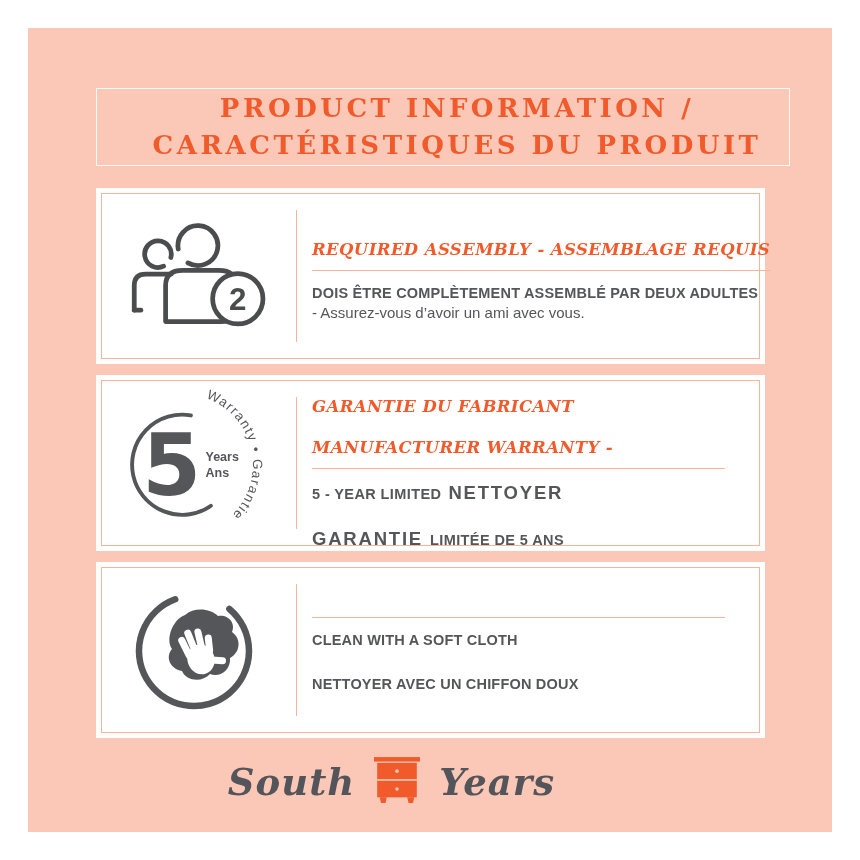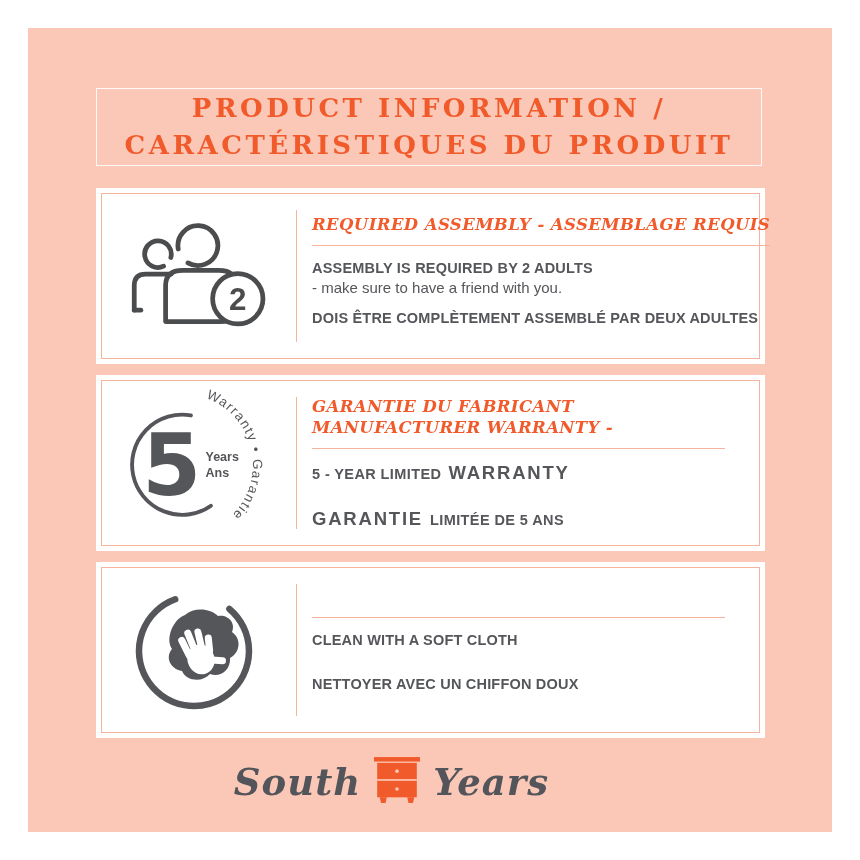--- a/index.html
+++ b/index.html
@@ -8,21 +8,21 @@
     font-family:"Liberation Sans", sans-serif;overflow:hidden;
   }
   .board{
     position:absolute;left:28px;top:28px;width:804px;height:804px;
     background:#FBC8B7;
   }
   
   .title-box{
     position:absolute;left:68px;top:60px;width:664px;height:76px;
     border:1.5px solid rgba(255,255,255,.9);
-    display:flex;flex-direction:column;align-items:center;justify-content:center;
+    display:flex;flex-direction:column;align-items:center;justify-content:center;padding-left:28px;
   }
   .title-line{
     font-family:"DejaVu Serif", serif;font-weight:700;font-size:26px;
     letter-spacing:3.5px;color:#F15A2B;line-height:37px;text-align:center;
     white-space:nowrap;
   }
   
   .panel{
     position:absolute;left:68px;width:669px;height:176px;background:#ffffff;
   }
@@ -35,41 +35,42 @@
   .panel-inner{display:flex;height:100%;position:relative;}
   .icon-col{width:200px;display:flex;align-items:center;justify-content:center;flex:0 0 auto;}
   .v-divider{width:1px;background:#F6B49D;margin:22px 0;flex:0 0 auto;}
   .text-col{
     flex:1;padding:0 40px 0 15px;display:flex;flex-direction:column;justify-content:center;
   }
   .sec-heading{
     font-family:"DejaVu Serif", serif;font-style:italic;font-weight:700;
     font-size:16.5px;line-height:21px;color:#F15A2B;letter-spacing:.4px;
     white-space:nowrap;
+    margin-top:20px;
   }
   .h-rule{height:1px;background:#F6B49D;margin:10px 0 13px 0;}
   .b-line{
     font-weight:700;font-size:14.5px;color:#55565A;letter-spacing:.2px;line-height:19px;
     white-space:nowrap;
   }
   .r-line{
     font-weight:400;font-size:15px;color:#55565A;line-height:20px;white-space:nowrap;
   }
   .line-group{margin-bottom:11px;}
   .line-group:last-child{margin-bottom:10px;}
   .mix-line{white-space:nowrap;color:#55565A;}
   .mix-line .small{font-weight:700;font-size:14.5px;letter-spacing:.4px;text-align:right;}
   .mix-line .big{font-weight:700;font-size:18.5px;letter-spacing:1.8px;}
   .mix-line .sp{display:inline-block;width:7px;}
   .gap24{height:24px;}
   .gap25{height:25px;}
   
   .logo-row{
     position:absolute;left:0;top:726px;width:727px;
-    display:flex;align-items:center;justify-content:center;gap:13px;
+    display:flex;align-items:center;justify-content:center;gap:19px;
   }
   .logo-word{
     font-family:"DejaVu Serif", serif;font-style:italic;font-weight:700;
     font-size:37px;color:#54555B;letter-spacing:1px;line-height:56px;
   }
   .icon-svg{display:block;}
 </style>
 </head>
 <body>
 
@@ -97,25 +98,22 @@
 
           <circle cx="124" cy="88" r="26.5" fill="#ffffff" stroke="#4B4C4E" stroke-width="5"></circle>
           <text x="124" y="100" text-anchor="middle" font-family="Liberation Sans, sans-serif" font-weight="700" font-size="33" fill="#4B4C4E">2</text>
         </svg>
       </div>
       <div class="v-divider"></div>
       <div class="text-col">
         <div class="sec-heading">REQUIRED ASSEMBLY - ASSEMBLAGE REQUIS</div>
         <div class="h-rule"></div>
         <div class="line-group">
-          <div class="b-line">ASSEMBLY IS REQUIRED BY 2 ADULTS</div>
-          <div class="r-line">- make sure to have a friend with you.</div>
-        </div>
-        <div class="line-group">
           <div class="b-line">DOIS ÊTRE COMPLÈTEMENT ASSEMBLÉ PAR DEUX ADULTES</div>
+          <div class="r-line">- Assurez-vous d’avoir un ami avec vous.</div>
         </div>
       </div>
     </div>
   </div>
 
   <div class="panel p2">
     <div class="inset-border"></div>
     <div class="panel-inner">
       <div class="icon-col">
         <svg class="icon-svg" width="152" height="156" viewBox="0 0 176 180" fill="none">
@@ -133,21 +131,21 @@
             <textPath href="#warrArc" startOffset="1%">Warranty • Garantie</textPath>
           </text>
         </svg>
       </div>
       <div class="v-divider"></div>
       <div class="text-col">
         <div class="sec-heading">GARANTIE DU FABRICANT</div>
         <div class="sec-heading">MANUFACTURER WARRANTY -</div>
         <div class="h-rule"></div>
         <div class="mix-line">
-          <span class="small">5 - YEAR LIMITED</span><span class="sp"></span><span class="big">WARRANTY</span>
+          <span class="small">5 - YEAR LIMITED</span><span class="sp"></span><span class="big">NETTOYER</span>
         </div>
         <div class="gap24"></div>
         <div class="mix-line">
           <span class="big">GARANTIE</span><span class="sp"></span><span class="small">LIMITÉE DE 5 ANS</span>
         </div>
       </div>
     </div>
   </div>
 
   <div class="panel p3">

